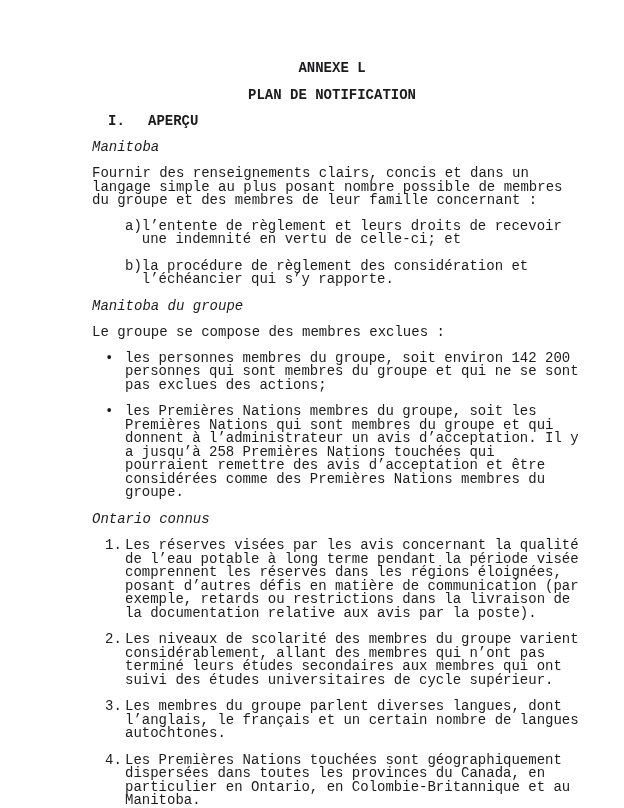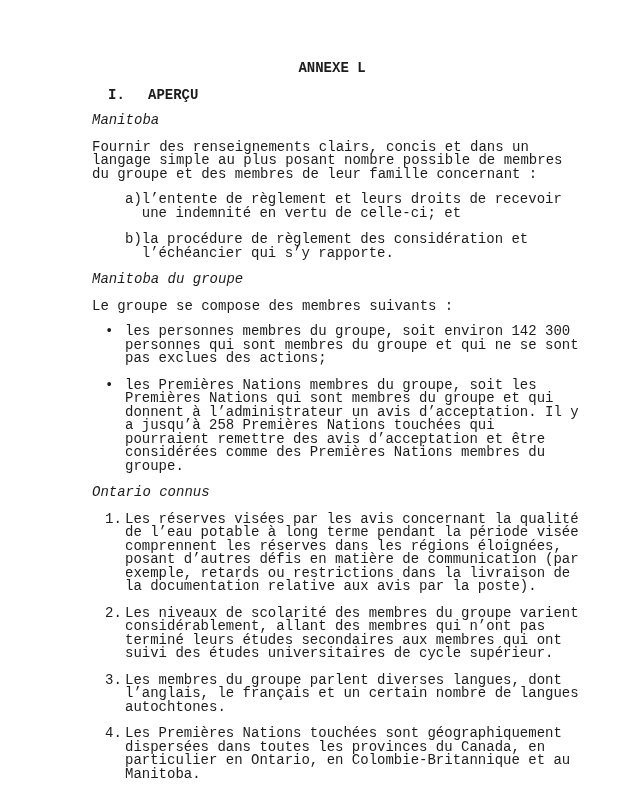--- a/index.html
+++ b/index.html
@@ -50,20 +50,21 @@
   .bullet-item .marker { flex: 0 0 20px; }
   .num-item .marker { flex: 0 0 20px; }
   .bullet-item .item-text, .num-item .item-text { flex: 1; }
 </style>
 </head>
 <body>
 
 <div class="page">
 
   <div class="doc-title">ANNEXE L</div>
+  <div class="doc-title">PLAN DE NOTIFICATION</div>
 
   <div class="section-heading">
     <span class="sec-num">I.</span>
     <span class="sec-title">APERÇU</span>
   </div>
 
   <div class="sub-heading">Manitoba</div>
 
   <p class="para">Fournir des renseignements clairs, concis et dans un langage simple au plus posant nombre possible de membres du groupe et des membres de leur famille concernant :</p>
 
@@ -73,26 +74,26 @@
       <span class="item-text">l’entente de règlement et leurs droits de recevoir une indemnité en vertu de celle-ci; et</span>
     </div>
     <div class="alpha-item">
       <span class="marker">b)</span>
       <span class="item-text">la procédure de règlement des considération et l’échéancier qui s’y rapporte.</span>
     </div>
   </div>
 
   <div class="sub-heading">Manitoba du groupe</div>
 
-  <p class="para">Le groupe se compose des membres suivants :</p>
+  <p class="para">Le groupe se compose des membres exclues :</p>
 
   <div class="bullet-list">
     <div class="bullet-item">
       <span class="marker">•</span>
-      <span class="item-text">les personnes membres du groupe, soit environ 142 300 personnes qui sont membres du groupe et qui ne se sont pas exclues des actions;</span>
+      <span class="item-text">les personnes membres du groupe, soit environ 142 200 personnes qui sont membres du groupe et qui ne se sont pas exclues des actions;</span>
     </div>
     <div class="bullet-item">
       <span class="marker">•</span>
       <span class="item-text">les Premières Nations membres du groupe, soit les Premières Nations qui sont membres du groupe et qui donnent à l’administrateur un avis d’acceptation. Il y a jusqu’à 258 Premières Nations touchées qui pourraient remettre des avis d’acceptation et être considérées comme des Premières Nations membres du groupe.</span>
     </div>
   </div>
 
   <div class="sub-heading">Ontario connus</div>
 
 

